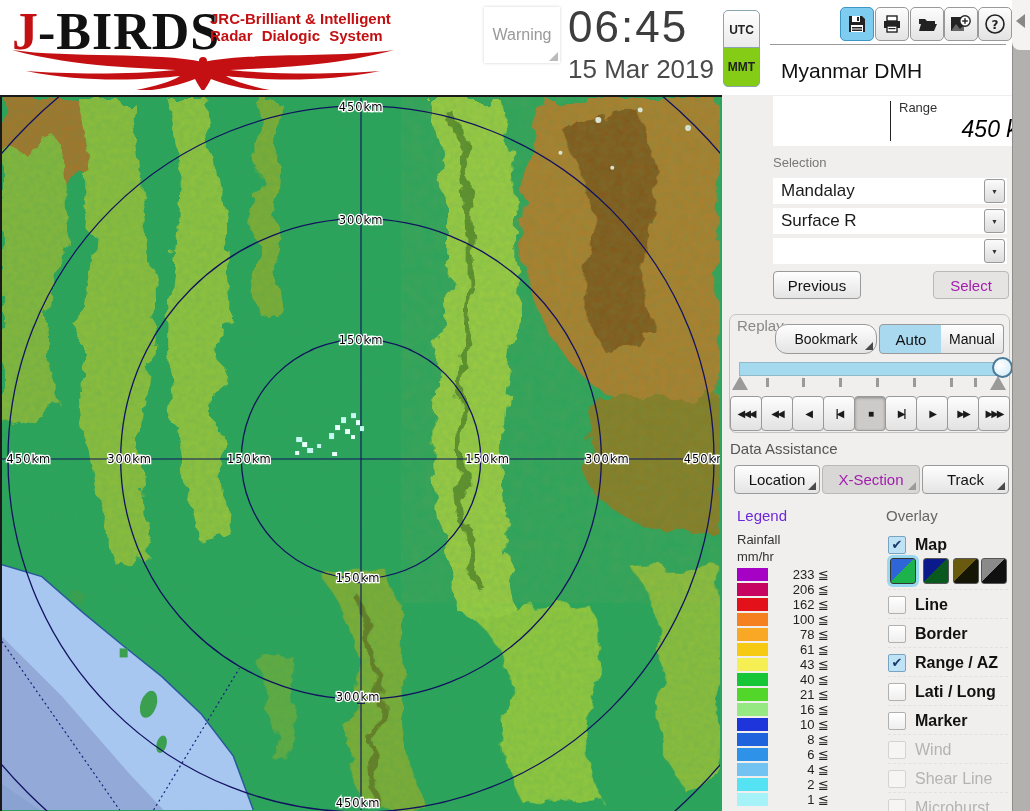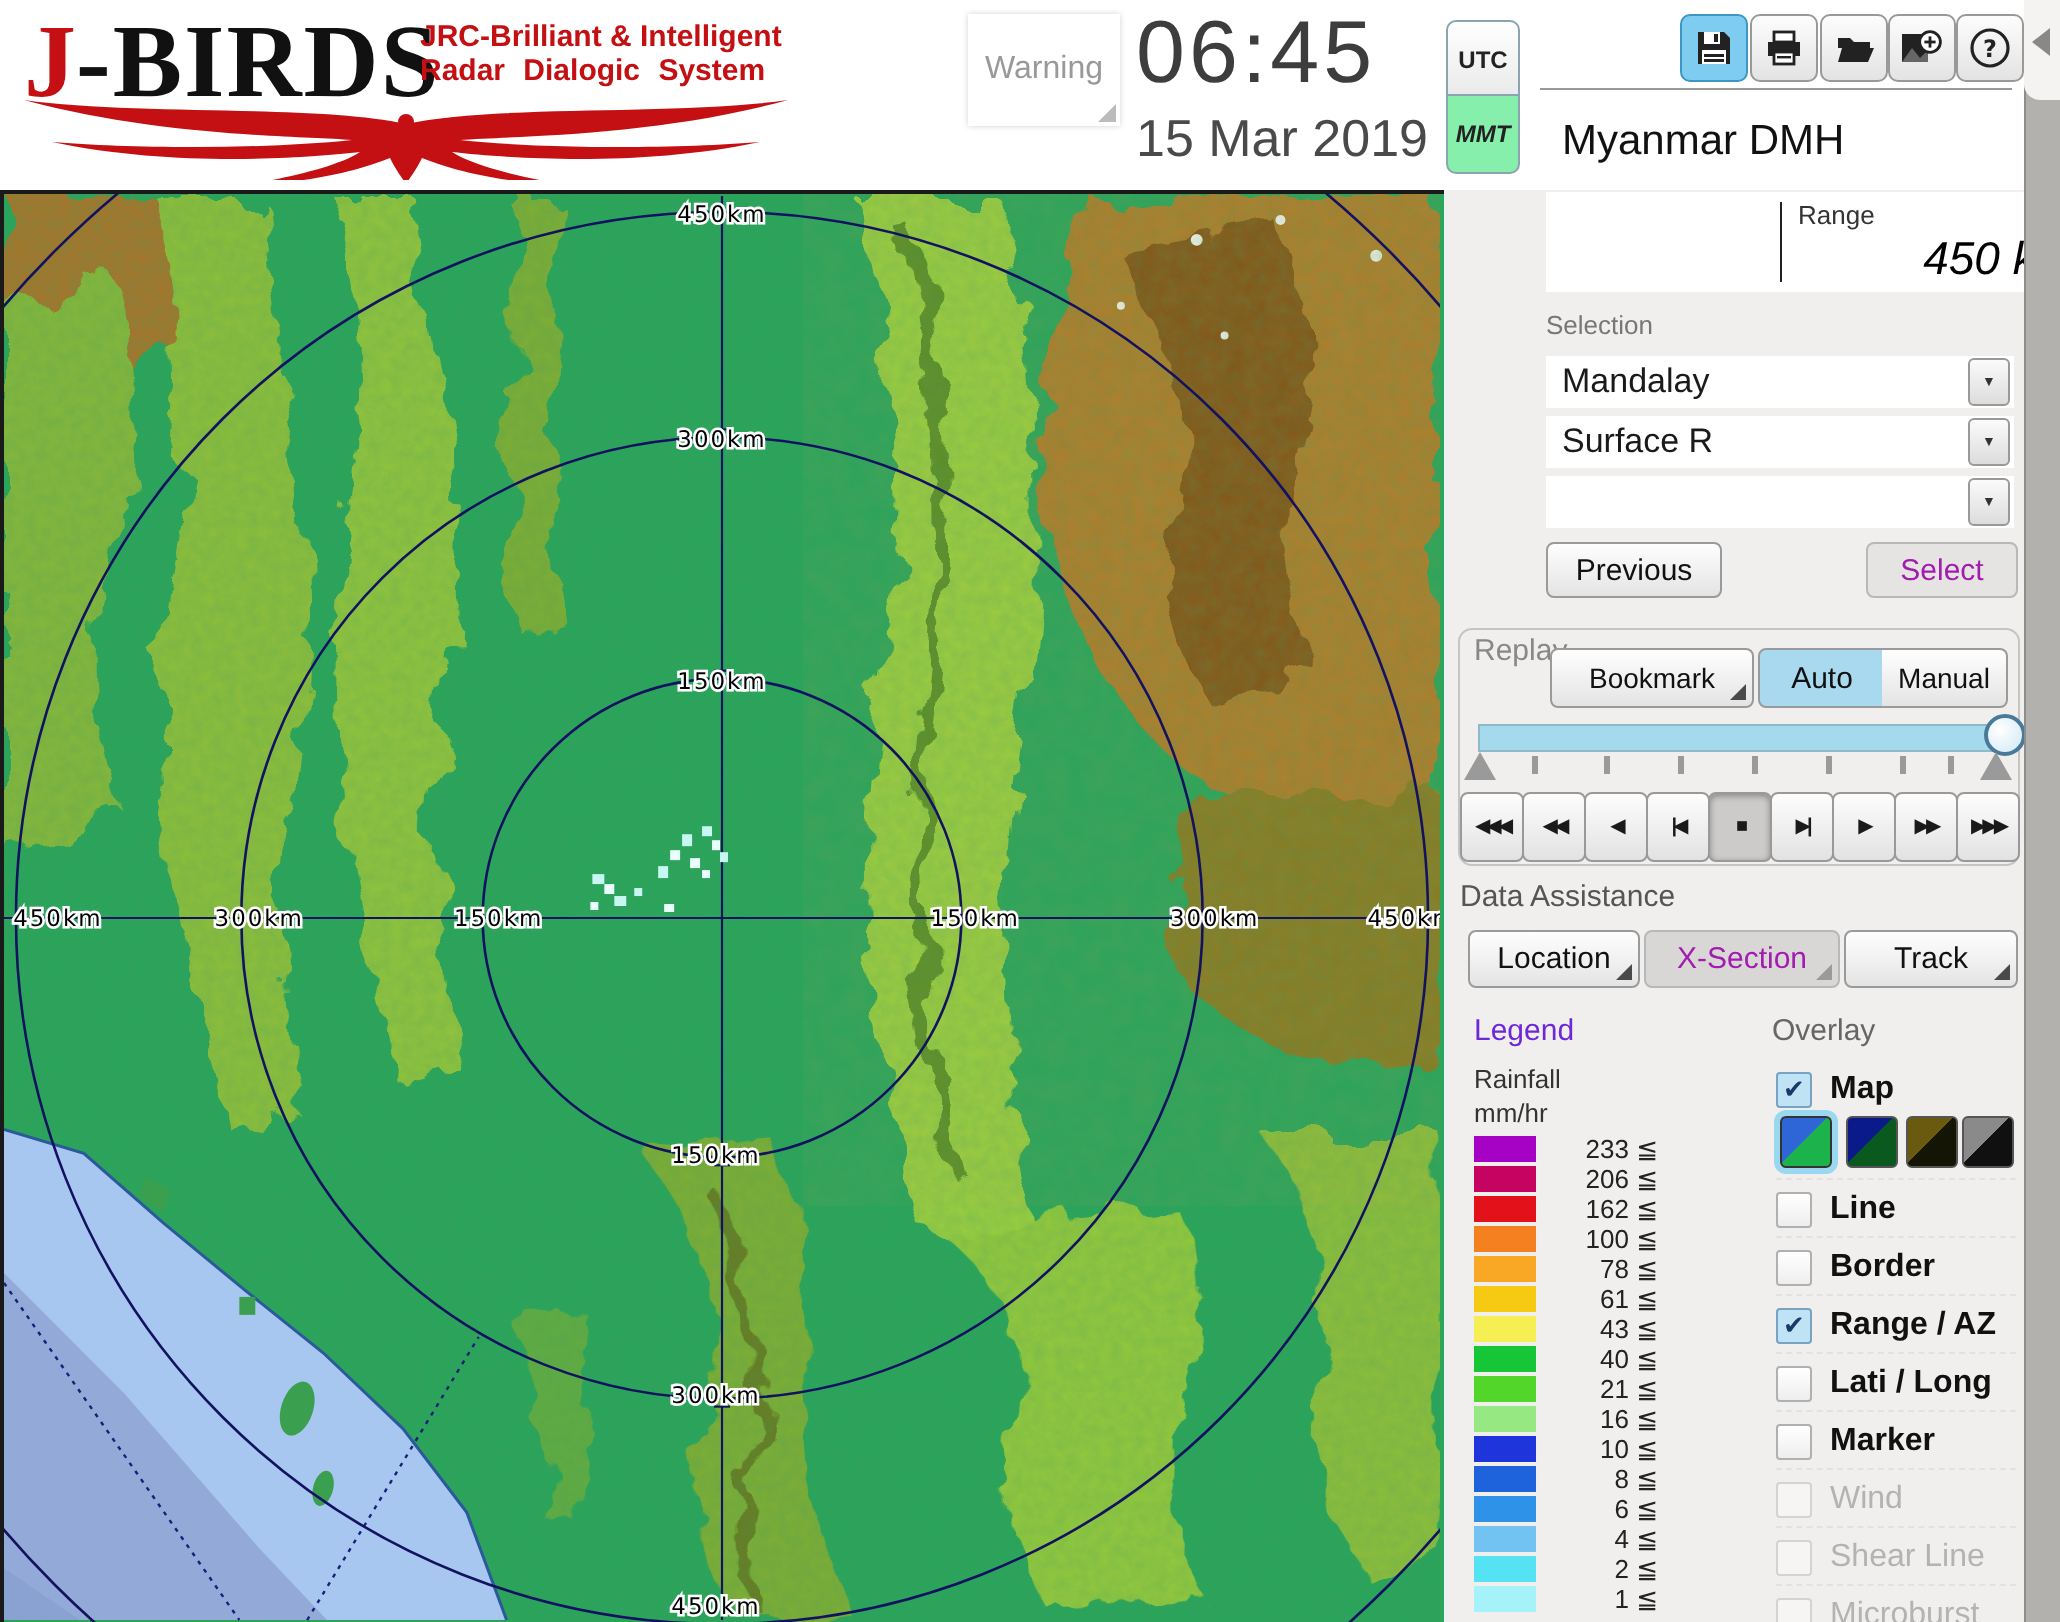--- a/index.html
+++ b/index.html
@@ -13,21 +13,21 @@
   #logo-rest{font-family:"Liberation Serif","DejaVu Serif",serif;font-weight:bold;font-size:52px;color:#111;letter-spacing:1px;}
   .tagline{color:#c41012;font-weight:bold;font-size:15px;line-height:17px;white-space:nowrap;}
   #warning-box{left:484px;top:7px;width:76px;height:56px;background:#fff;box-shadow:0 0 3px rgba(0,0,0,.18);
       display:flex;align-items:center;justify-content:center;color:#999;font-size:16px;}
   #warning-box::after{content:"";position:absolute;right:2px;bottom:2px;border-style:solid;
       border-width:0 0 9px 9px;border-color:transparent transparent #bbb transparent;}
   #clock-time{left:568px;top:2px;font-size:44px;color:#3d3d3d;letter-spacing:2px;}
   #clock-date{left:568px;top:54px;font-size:26px;color:#4a4a4a;white-space:nowrap;}
   .tzbtn{left:723px;width:35px;height:38px;border:1px solid #8aa4b0;background:linear-gradient(#fff,#e9e9e9);
       display:flex;align-items:center;justify-content:center;font-size:12px;font-weight:bold;color:#222;}
-  .tzbtn.selected{background:#86efac;font-style:italic;}
+  .tzbtn.selected{background:#84cc16;}
   #tz-utc{top:10px;border-radius:5px 5px 0 0;}
   #tz-mmt{top:47px;border-radius:0 0 5px 5px;}
   .toolbtn{top:7px;width:32px;height:32px;border:1px solid #999;border-radius:5px;
       background:linear-gradient(#fdfdfd,#e3e3e3);display:flex;align-items:center;justify-content:center;}
   .toolbtn.selected{background:#7ecdf0;border-color:#3d96c4;}
 
   
   #map-wrap{left:0;top:95px;width:722px;height:716px;border-top:2px solid #1a1a1a;border-left:2px solid #1a1a1a;
       box-sizing:border-box;background:#2aa55b;}
   
@@ -334,21 +334,21 @@
   </div>
   <div class="abs btn" style="left:51px;top:176px;width:86px;height:26px;">
     <span>Previous</span>
     </div>
   <div class="abs btn disabled" style="left:211px;top:176px;width:74px;height:26px;">
     <span>Select</span>
     </div>
 
   <div id="replay-box" class="abs"></div>
   <div id="replay-label" class="abs">Replay</div>
-  <div class="abs btn corner" style="left:53px;top:229px;width:100px;height:28px;">
+  <div class="abs btn corner" style="left:53px;top:229px;width:100px;height:28px;border-radius:12px;">
     <span style="font-size:14px;">Bookmark</span>
     </div>
   <div id="seg-auto" class="abs btn selected" style="left:157px;top:229px;width:62px;height:28px;">
     <span>Auto</span>
     </div>
   <div id="seg-manual" class="abs btn" style="left:219px;top:229px;width:62px;height:28px;">
     <span style="font-size:14px;">Manual</span>
     </div>
 
   <div id="slider-track" class="abs"></div>

